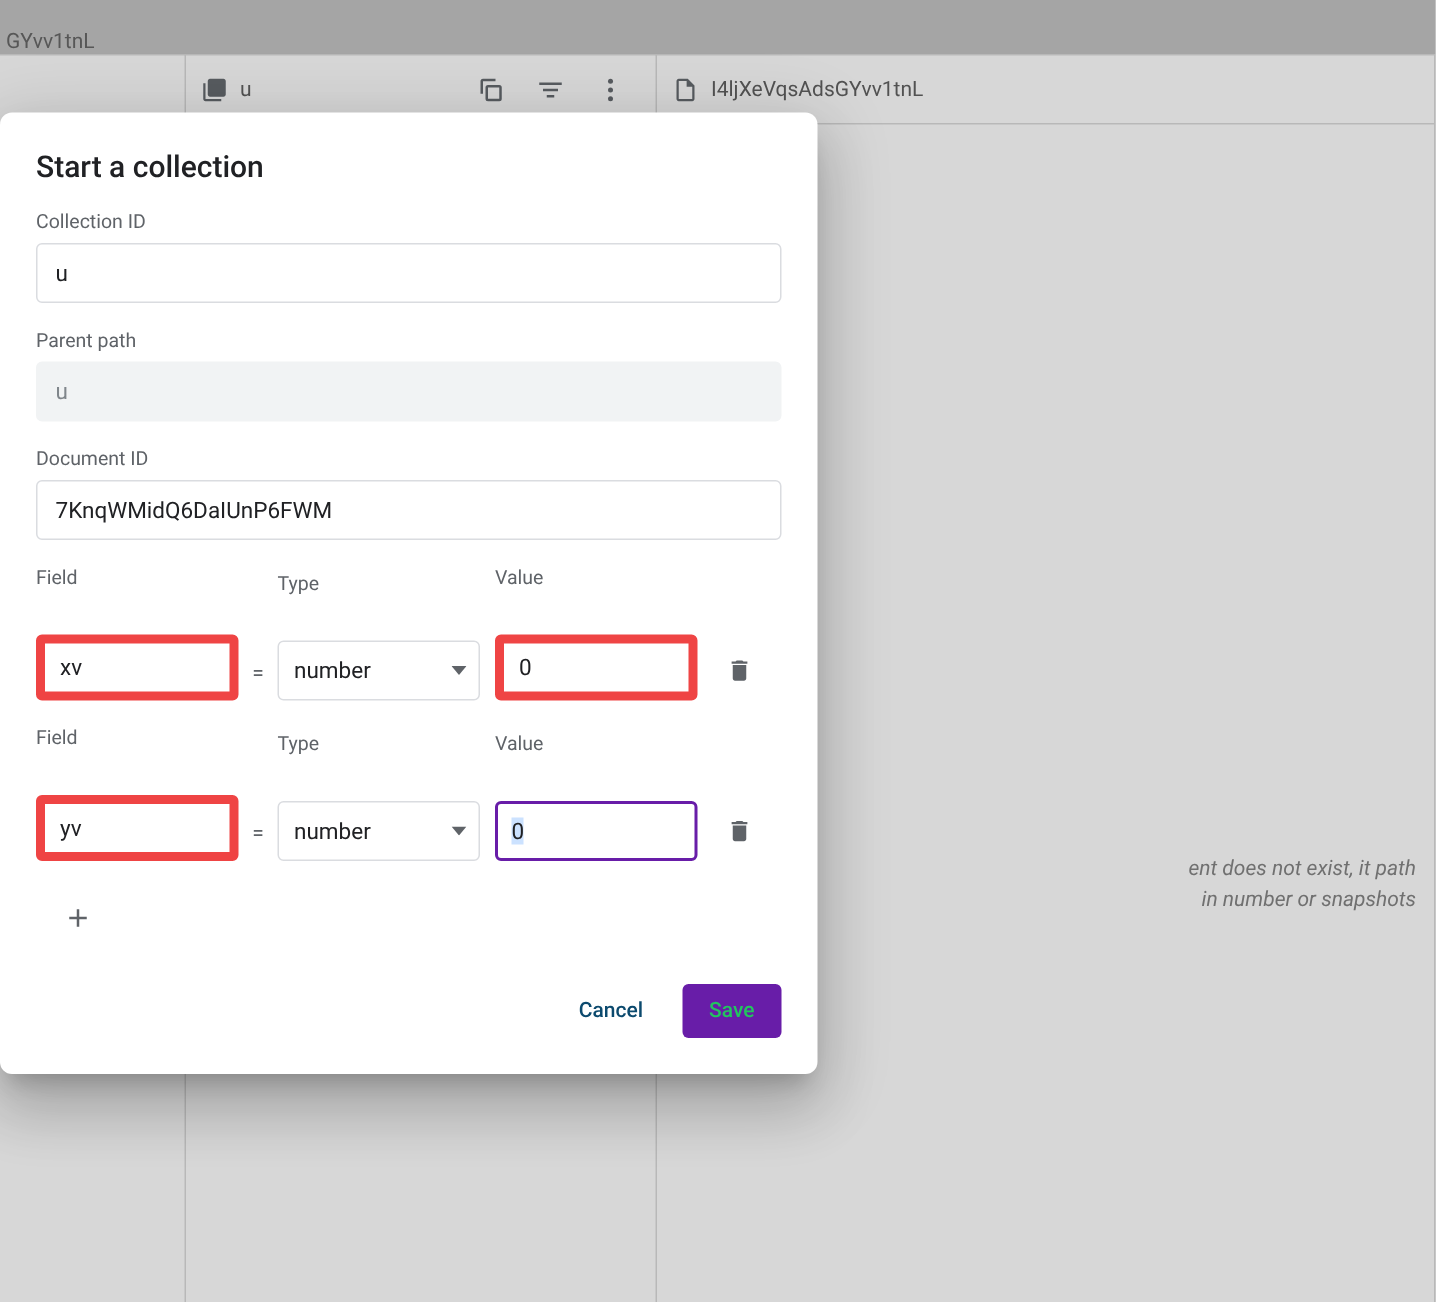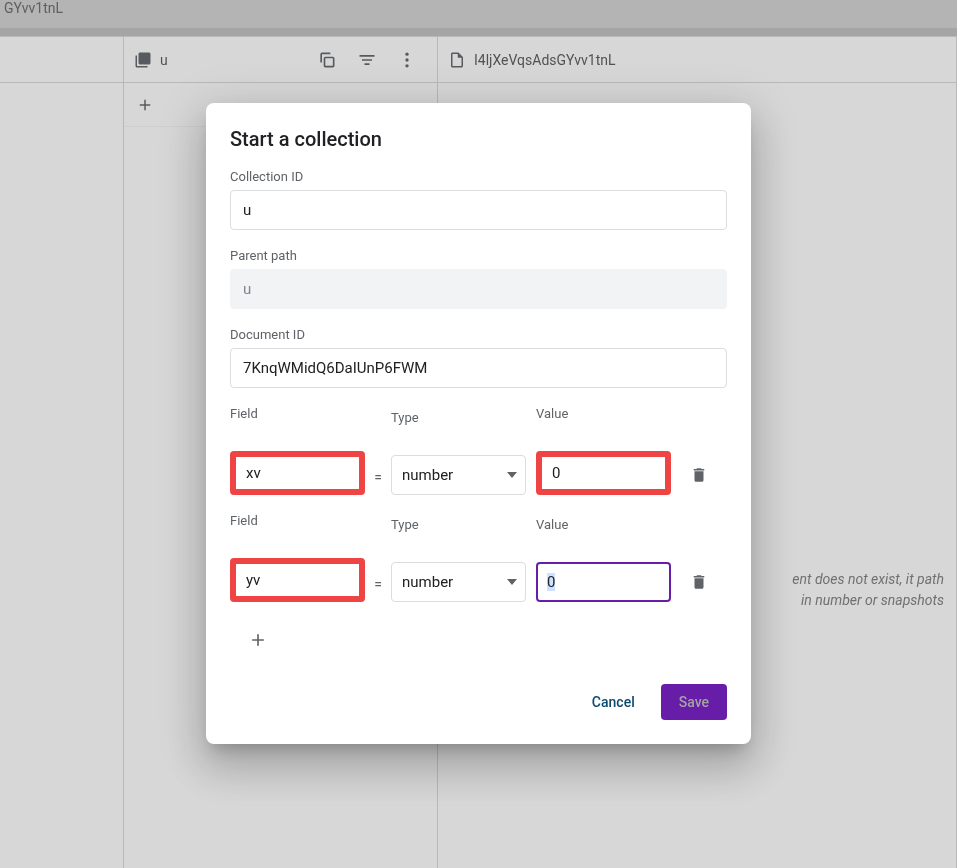--- a/index.html
+++ b/index.html
@@ -12,21 +12,21 @@
       background: #b4b4b4;
       width: 957px;
       height: 868px;
       overflow: hidden;
       position: relative;
       color: #202124;
     }
     .breadcrumb-bar {
       height: 36px;
       display: flex;
-      align-items: flex-start;
+      align-items: flex-end;
       padding-left: 4px;
       font-size: 14px;
       color: #5f5f5f;
     }
     .panels {
       position: absolute;
       top: 36px;
       left: 0;
       right: 0;
       bottom: 0;
@@ -91,22 +91,20 @@
       padding: 8px 12px;
       line-height: 1.5;
     }
     
     .overlay {
       position: absolute;
       inset: 0;
       background: rgba(0,0,0,0.08);
       display: flex;
       align-items: flex-start;
-      justify-content: center;
-      margin-top: 28px;
     }
     .dialog {
       margin-top: 75px;
       width: 545px;
       background: #fff;
       border-radius: 8px;
       box-shadow: 0 11px 15px -7px rgba(0,0,0,.2), 0 24px 38px 3px rgba(0,0,0,.14), 0 9px 46px 8px rgba(0,0,0,.12);
       padding: 24px;
       position: relative;
     }
@@ -248,21 +246,21 @@
       display: flex;
       align-items: center;
       font-family: inherit;
     }
     .btn-text {
       background: transparent;
       color: #0c4a6e;
     }
     .btn-primary {
       background: #681da8;
-      color: #a3a3a3;
+      color: #22c55e;
     }
     svg {
       display: block;
     }
   </style>
 </head>
 <body>
 
 <div class="breadcrumb-bar">
   <span>GYvv1tnL</span>

